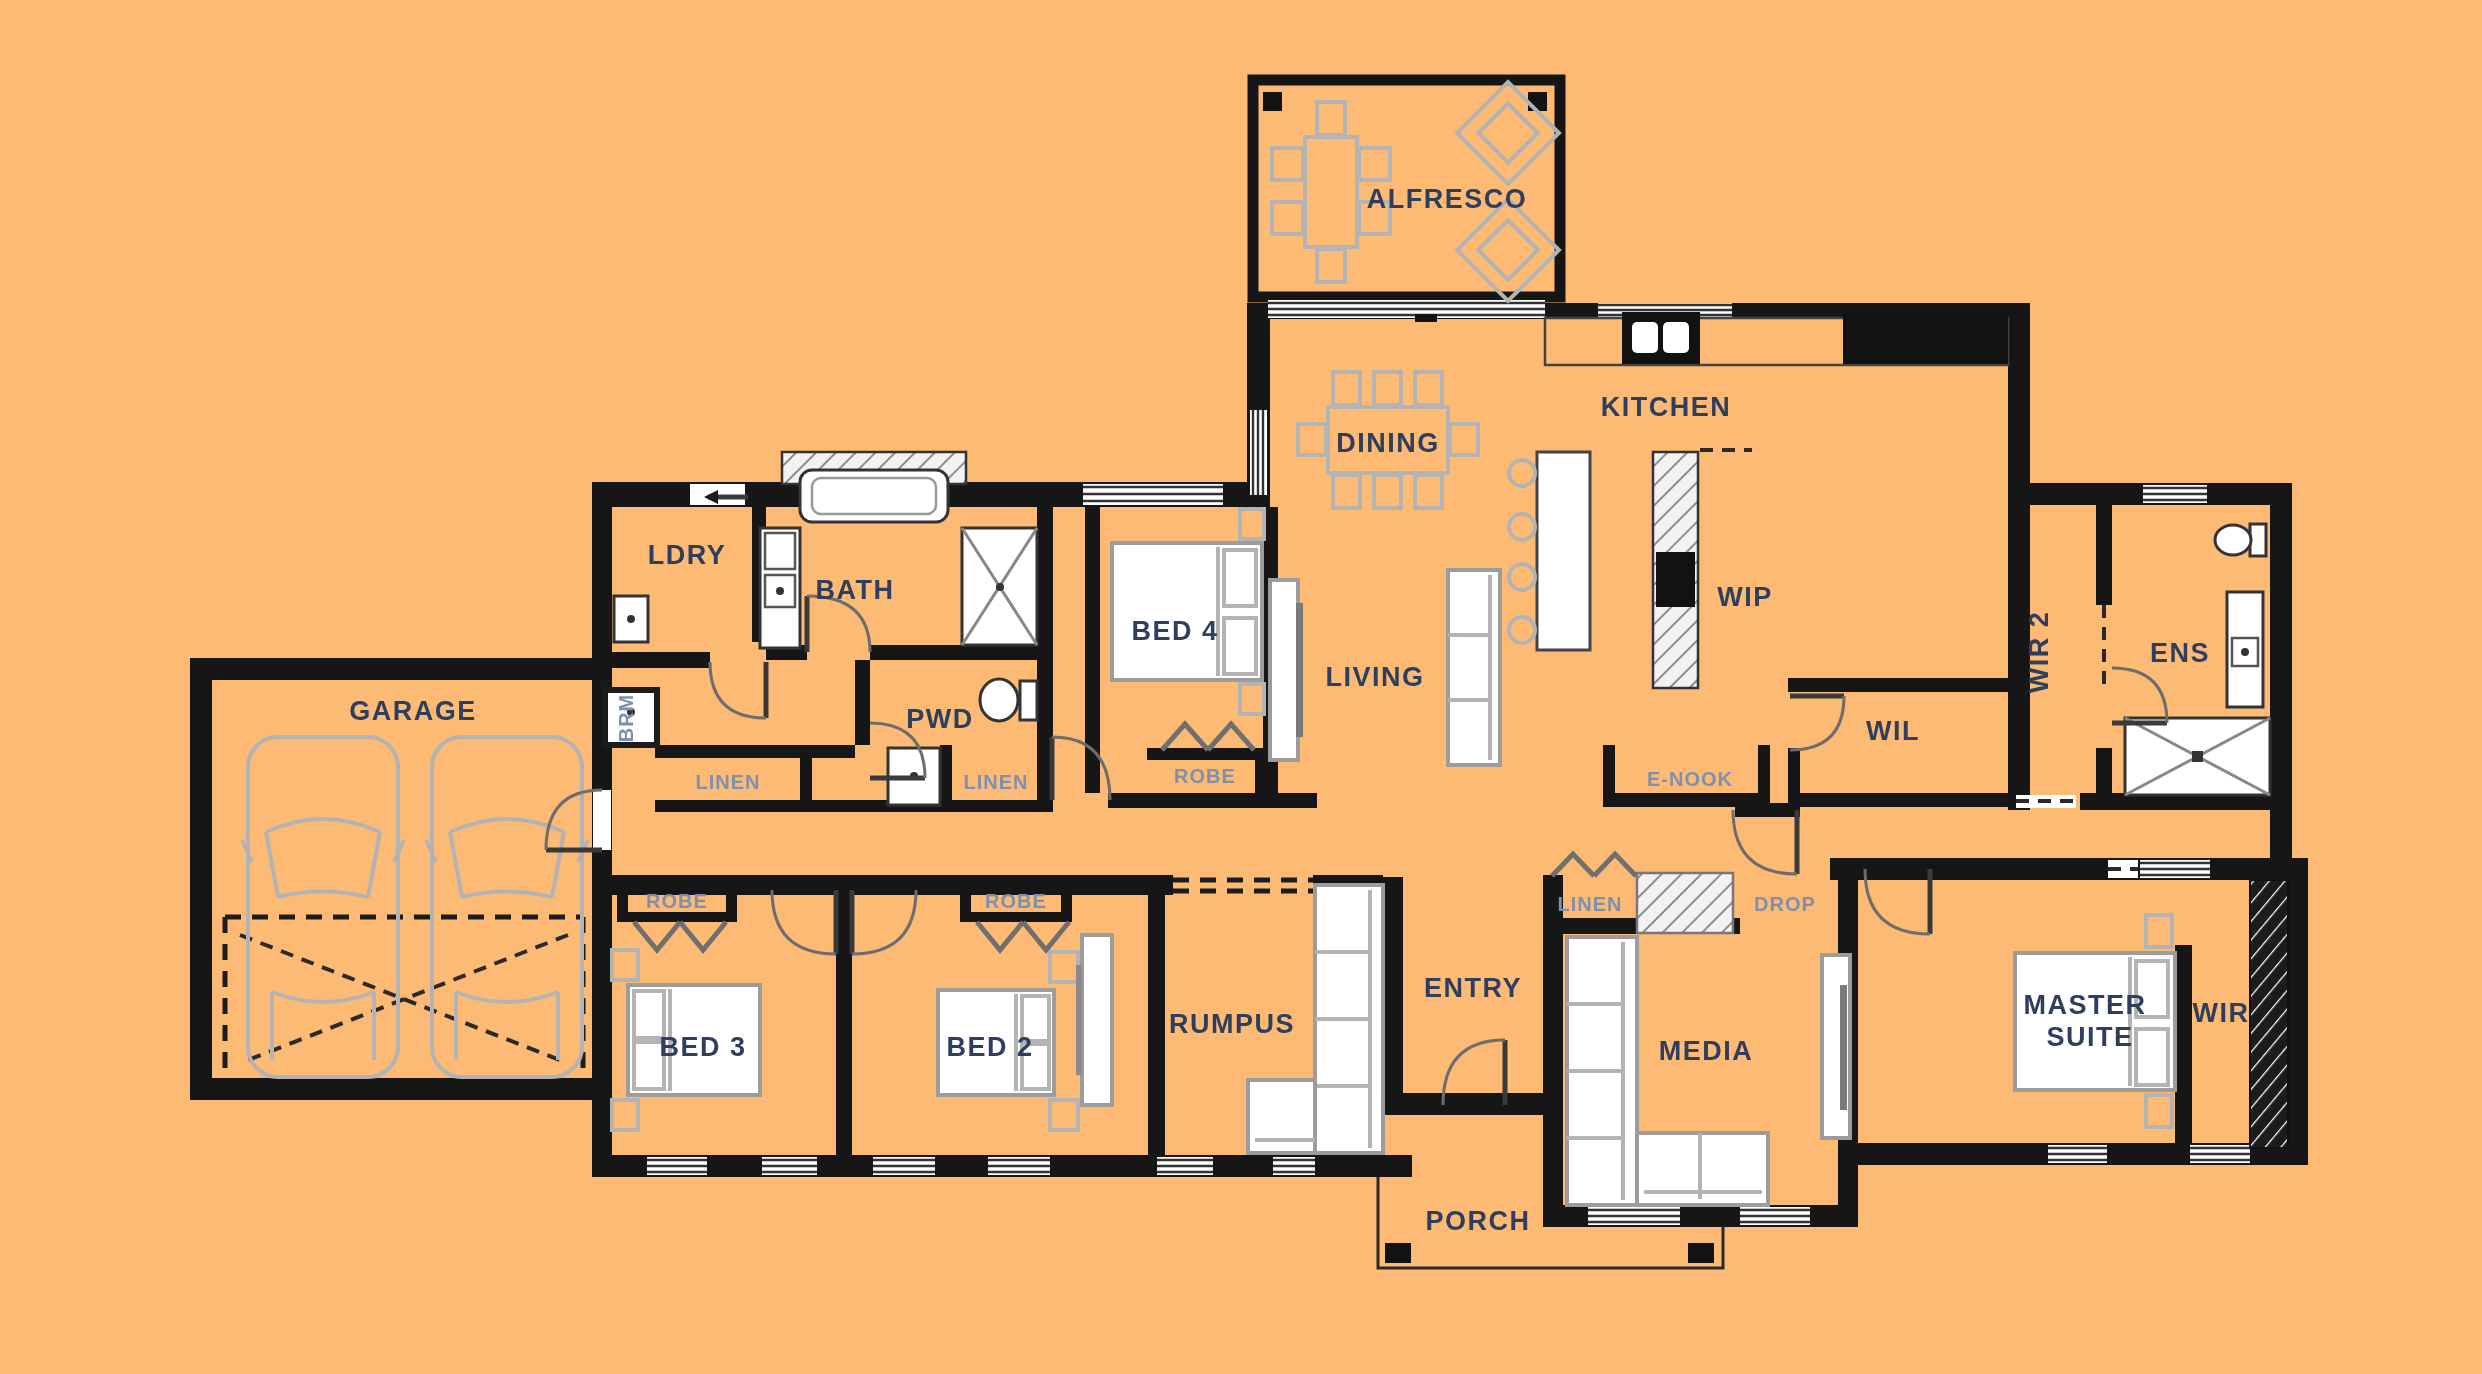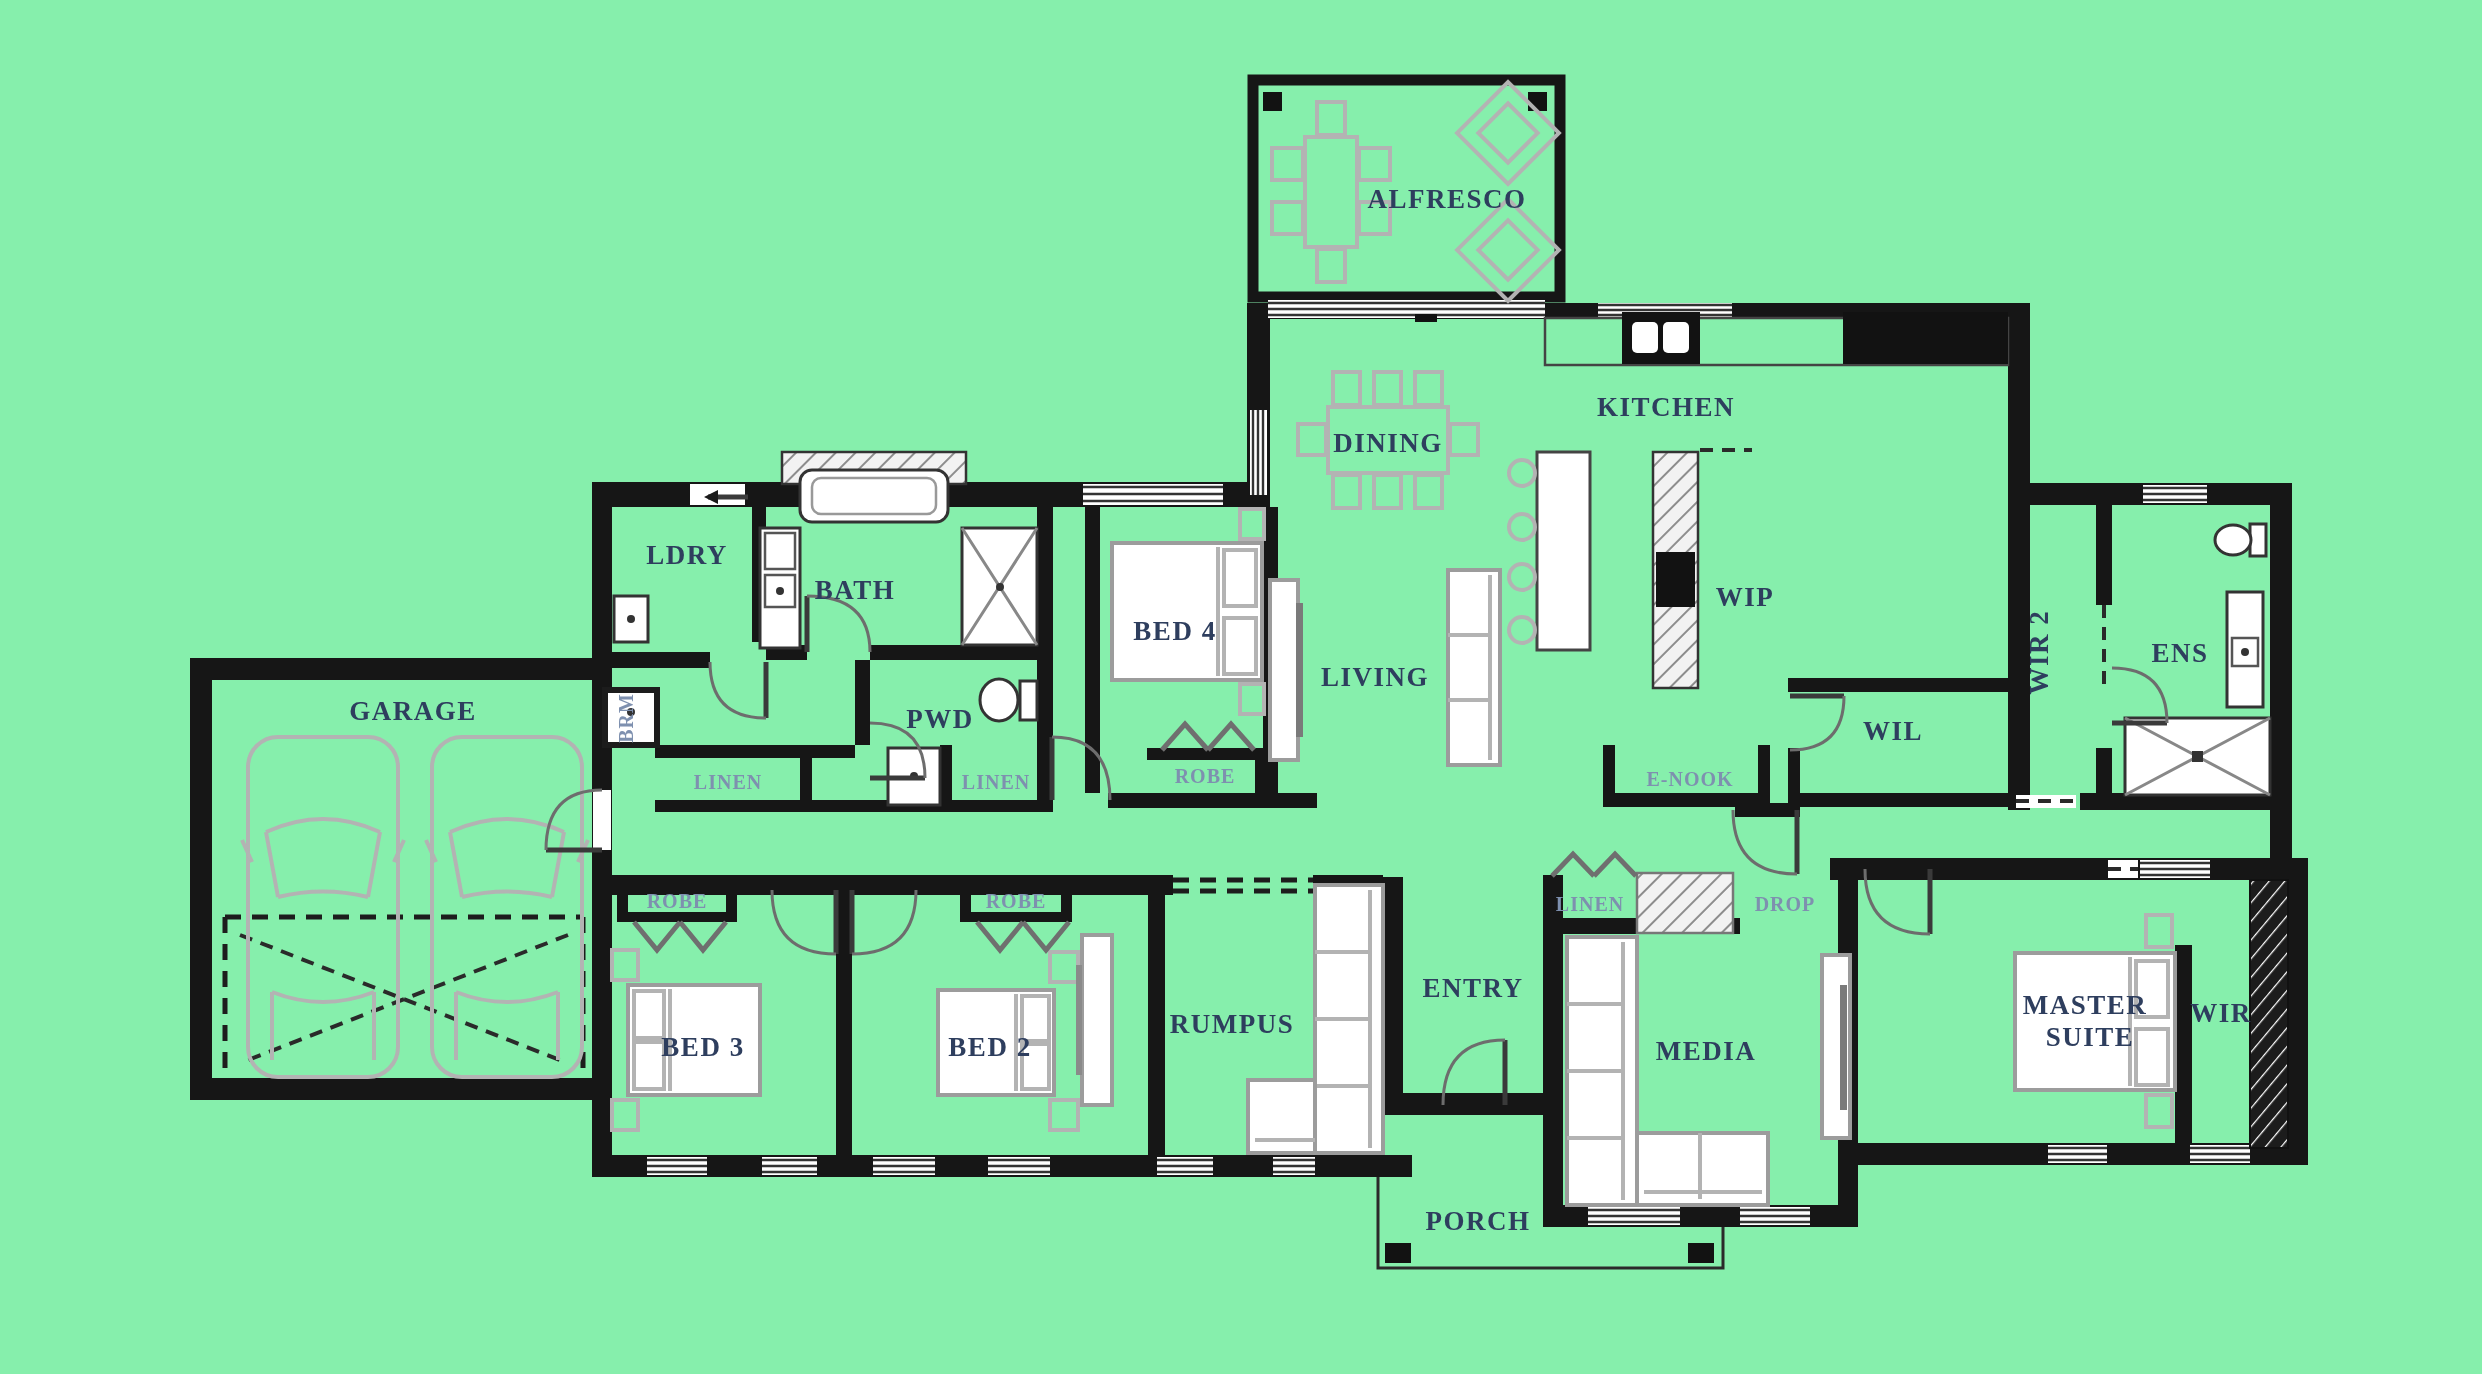--- a/index.html
+++ b/index.html
@@ -1,17 +1,17 @@
 <!DOCTYPE html>
 <html style="--wall: #161616; --label1: #2e3e5e; --label2: #7e90af;"><head>
 <meta charset="utf-8">
 <style>
   html,body{margin:0;padding:0;background:#ffffff;}
-  .stage{position:relative;width:2482px;height:1374px;background:#86efac;overflow:hidden;
-         font-family:Liberation Serif, serif;}
+  .stage{position:relative;width:2482px;height:1374px;background:#fdba74;overflow:hidden;
+         font-family:Liberation Sans, sans-serif;}
   svg{display:block}
   .wall rect{fill:var(--wall,#161616);}
   .thin{stroke:#2a2a2a;stroke-width:3;fill:none;}
   .furn{stroke:#9c9c9c;stroke-width:4;fill:#ffffff;}
   .furnl{stroke:#b3b3b3;stroke-width:4;fill:none;}
   .fix{stroke:#333;stroke-width:3;fill:#fff;}
   .blackfill{fill:#121212;}
   .winr{fill:#ffffff;}
   .winl{stroke:#333;stroke-width:2.4;fill:none;}
   .arc{stroke:#6d6d6d;stroke-width:3;fill:none;}

